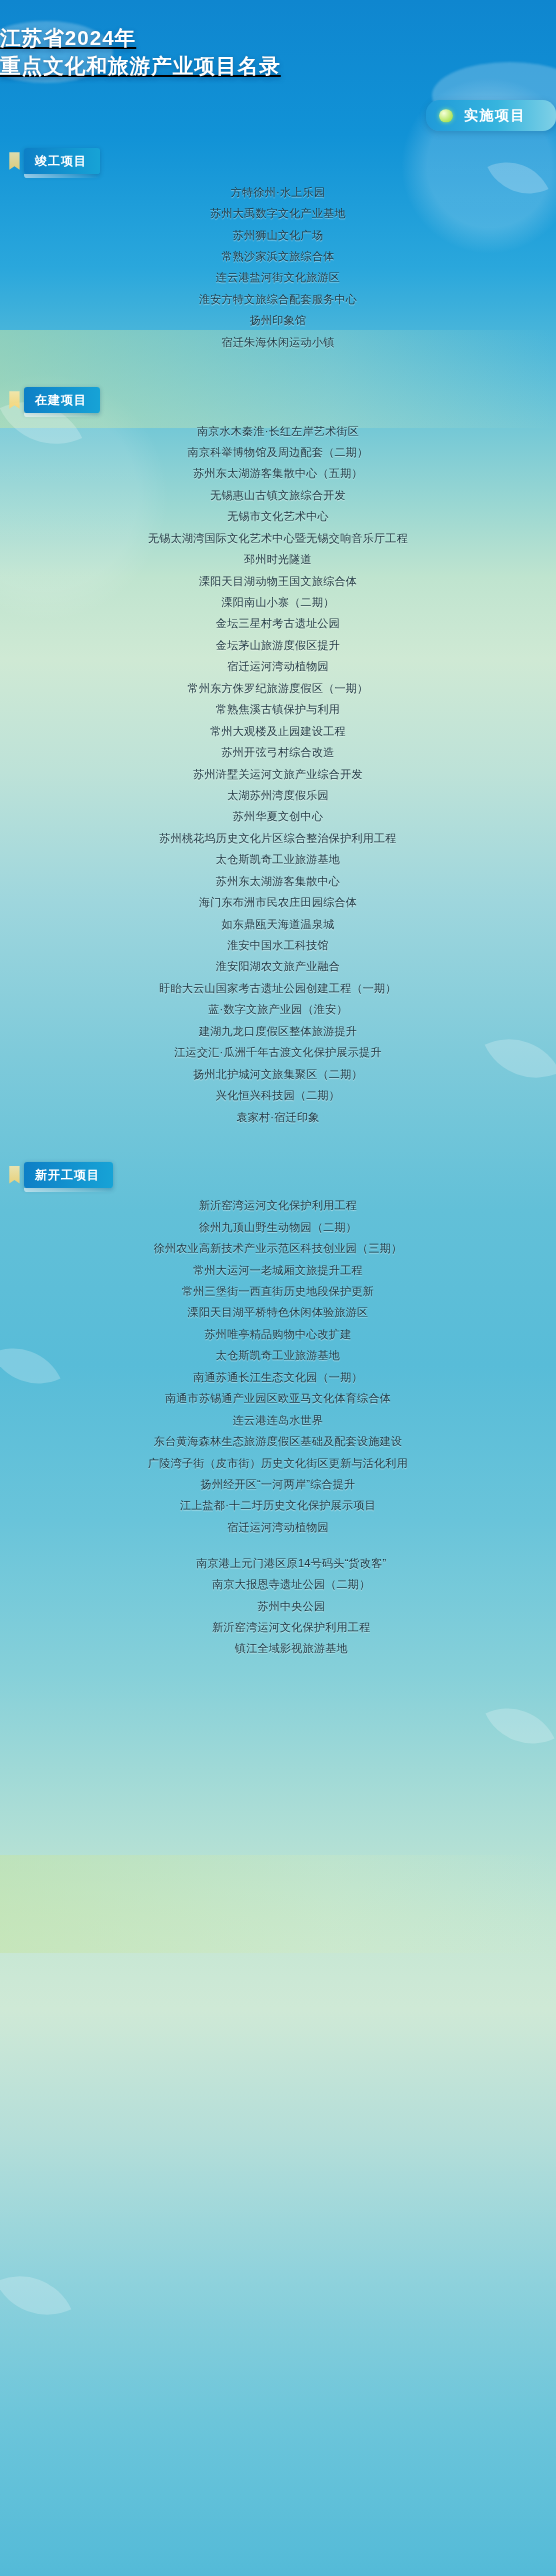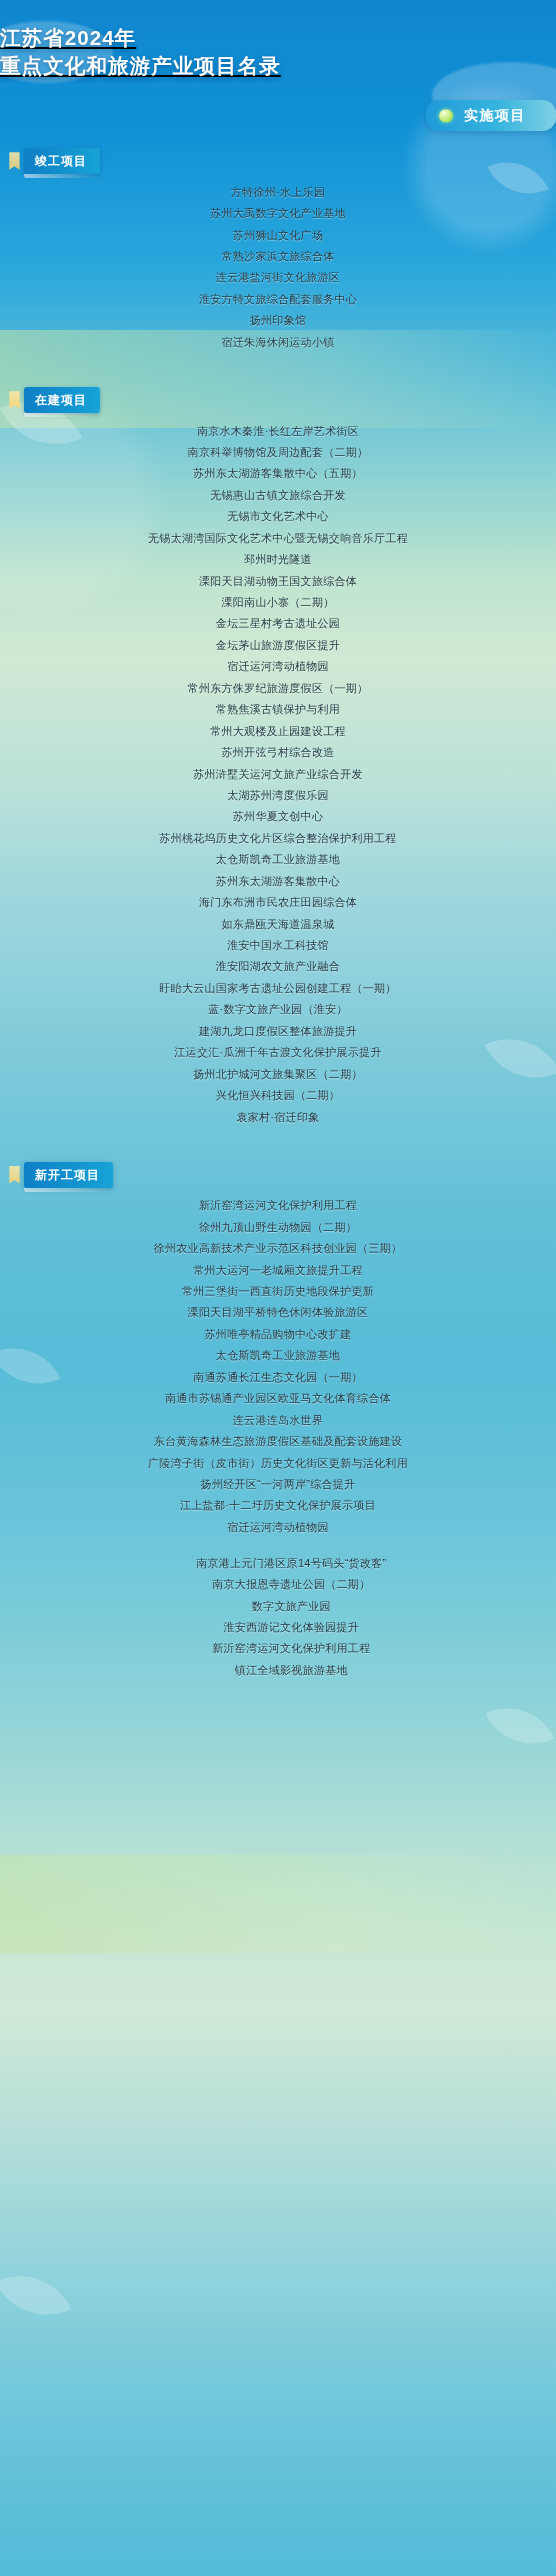--- a/index.html
+++ b/index.html
@@ -262,22 +262,21 @@
       <li>江上盐都·十二圩历史文化保护展示项目</li>
       <li>宿迁运河湾动植物园</li>
     </ul>
   </div>
 
 
   <div class="block" style="padding-top:11.3px;padding-left:36px;">
     <ul class="itemlist">
       <li>南京港上元门港区原14号码头“货改客”</li>
       <li>南京大报恩寺遗址公园（二期）</li>
-      <li>数字文旅产业园</li>
-      <li>淮安西游记文化体验园提升</li>
+      <li>苏州中央公园</li>
       <li>新沂窑湾运河文化保护利用工程</li>
       <li>镇江全域影视旅游基地</li>
     </ul>
   </div>
 
   <div class="bottom-pad"></div>
 </div>
 
 
 </body></html>

